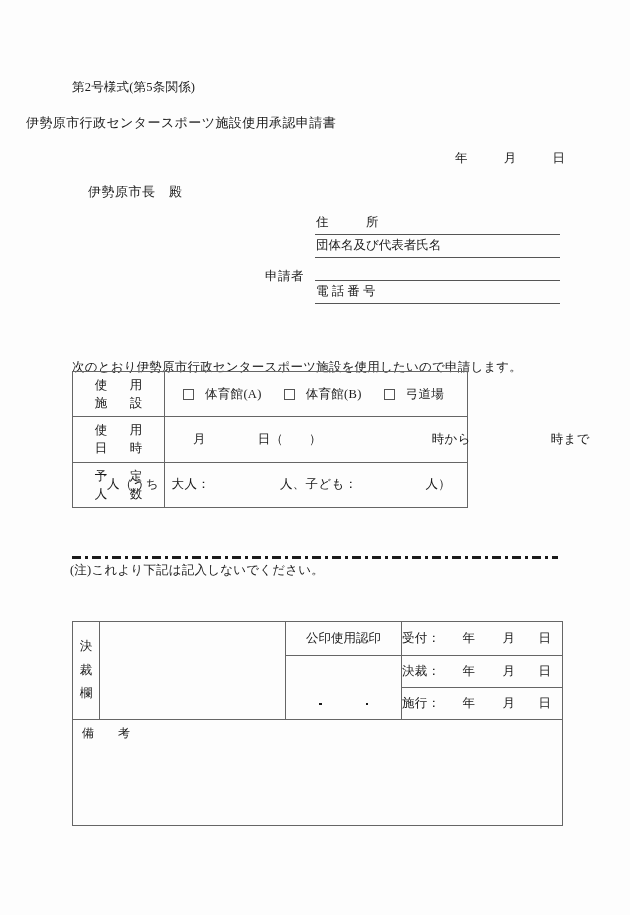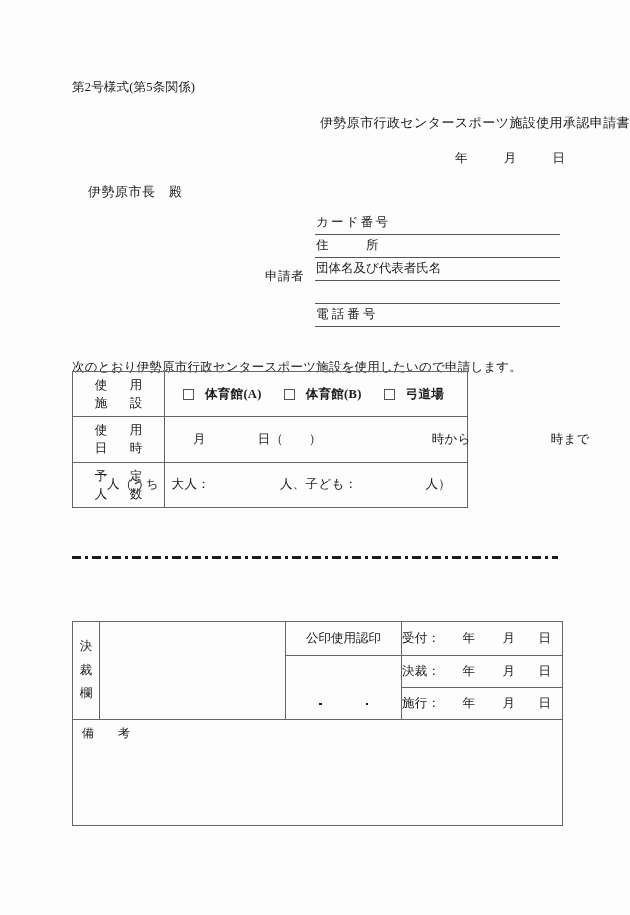--- a/index.html
+++ b/index.html
@@ -31,24 +31,24 @@
   #form-code {
     left: 72px;
     top: 79px;
     font-size: 12.5px;
     letter-spacing: 0.2px;
   }
   #doc-title {
     left: 0;
     right: 0;
     top: 114px;
-    text-align: right;
+    text-align: left;
     font-size: 13px;
     letter-spacing: 0.4px;
-    padding-left: 52px;
+    padding-left: 26px;
   }
   #date-line {
     left: 455px;
     top: 150px;
     font-size: 12.5px;
     width: 110px;
     display: flex;
     justify-content: space-between;
   }
   #addressee {
@@ -132,21 +132,20 @@
   .row-facility { height: 37px; }
   .row-purpose  { height: 71px; }
   .row-datetime { height: 37px; }
   .row-people   { height: 33px; }
 
   .cbline {
     display: flex;
     align-items: center;
     white-space: nowrap;
     padding-left: 8px;
-    font-weight: bold;
   }
   .cb {
     display: inline-block;
     width: 9px;
     height: 9px;
     border: 1px solid #555;
     margin-right: 11px;
     background: #fff;
     flex: none;
   }
@@ -278,23 +277,20 @@
     <span>月</span>
     <span>日</span>
   </div>
 
   <div class="abs nowrap" id="addressee">伊勢原市長　殿</div>
 
   <div id="applicant-block">
     <div id="applicant-label">申請者</div>
 
     <div class="field-rows">
-      <div class="field-row">
-        <span class="ftext sp2">カード番号</span>
-      </div>
       <div class="field-row">
         <span class="ftext">住　　　所</span>
       </div>
       <div class="field-row">
         <span class="ftext">団体名及び代表者氏名</span>
       </div>
       <div class="field-row">
         <span class="ftext"></span>
       </div>
       <div class="field-row">
@@ -347,20 +343,21 @@
             <span class="pp-a">人（うち　大人：</span>
             <span class="pp-b">人、子ども：</span>
             <span>人）</span>
           </div>
         </td>
       </tr>
     </tbody>
   </table>
 
   <div id="cut-line"></div>
+  <div class="abs nowrap" id="cut-note">(注)これより下記は記入しないでください。</div>
 
 
   <table id="approval-table">
     <tbody>
       <tr>
         <td id="ap-vert" rowspan="3">
           <span>決</span>
           <span>裁</span>
           <span>欄</span>
         </td>

